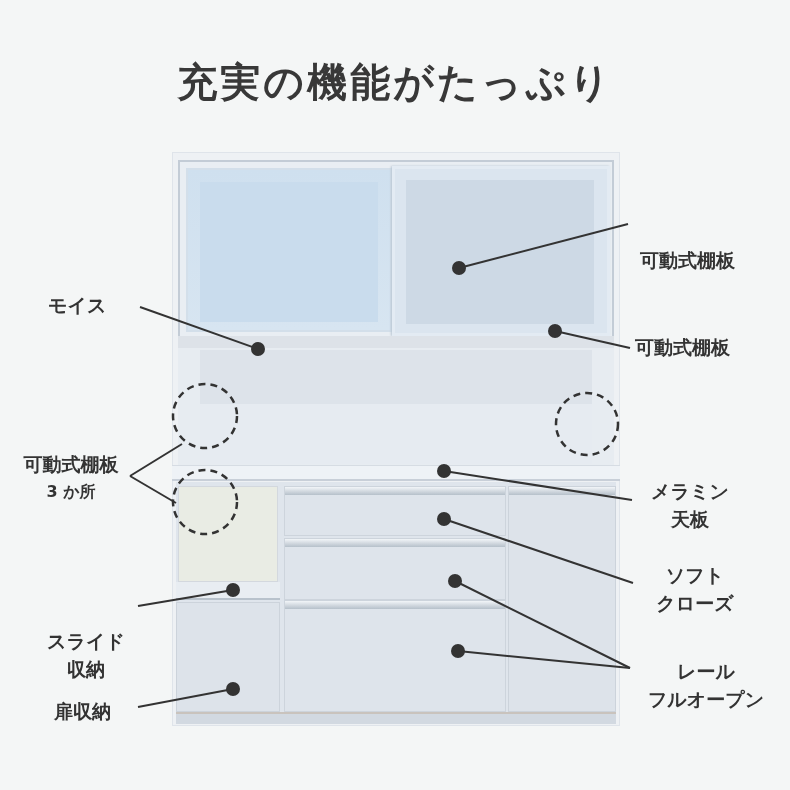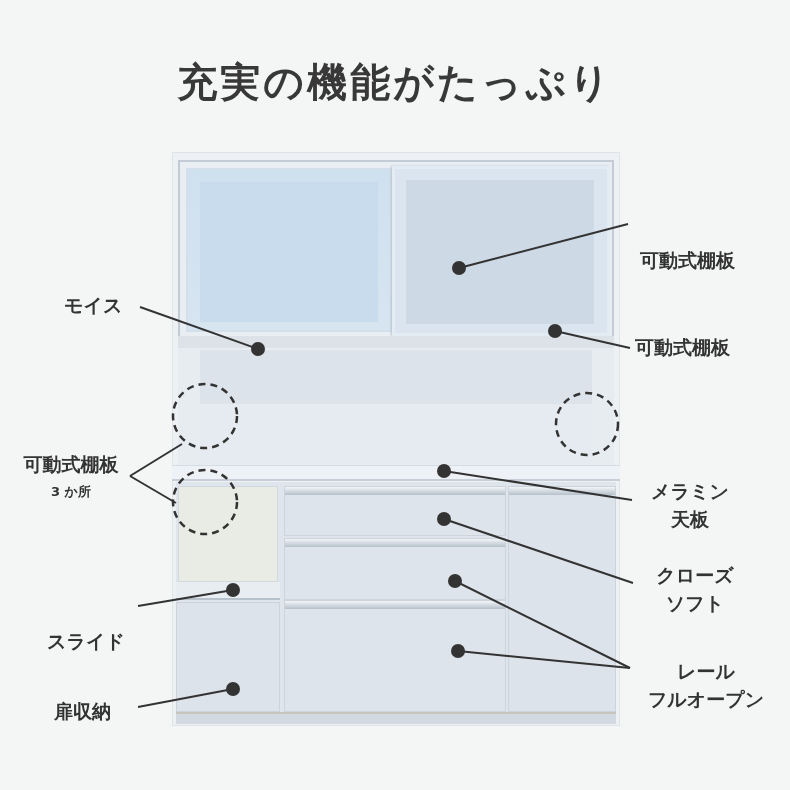--- a/index.html
+++ b/index.html
@@ -105,29 +105,30 @@
   </g>
 </svg>
 
 <div class="lbl" style="left:640px;top:210px;margin-top:36px;">可動式棚板</div>
 <div class="lbl" style="left:635px;top:333px;">可動式棚板</div>
 <div class="lbl" style="left:640px;top:477px;width:100px;">
   <div>メラミン</div>
   <div>天板</div>
 </div>
 <div class="lbl" style="left:640px;top:561px;width:110px;">
+  <div>ソフト</div>
   <div>クローズ</div>
-  <div>ソフト</div>
 </div>
 <div class="lbl" style="left:636px;top:657px;width:140px;">
   <div>レール</div>
   <div>フルオープン</div>
 </div>
 
-<div class="lbl" style="left:64px;top:291px;">モイス</div>
+<div class="lbl" style="left:48px;top:291px;">モイス</div>
 <div class="lbl" style="left:12px;top:450px;width:118px;">
   <div>可動式棚板</div>
-  <div style="font-size:13px;">3 か所</div>
+  <div style="font-size:16px;">3 か所</div>
 </div>
 <div class="lbl" style="left:36px;top:591px;width:100px;margin-top:36px;">
   <div>スライド</div>
+  <div>収納</div>
 </div>
 <div class="lbl" style="left:54px;top:697px;">扉収納</div>
 
 </body></html>

